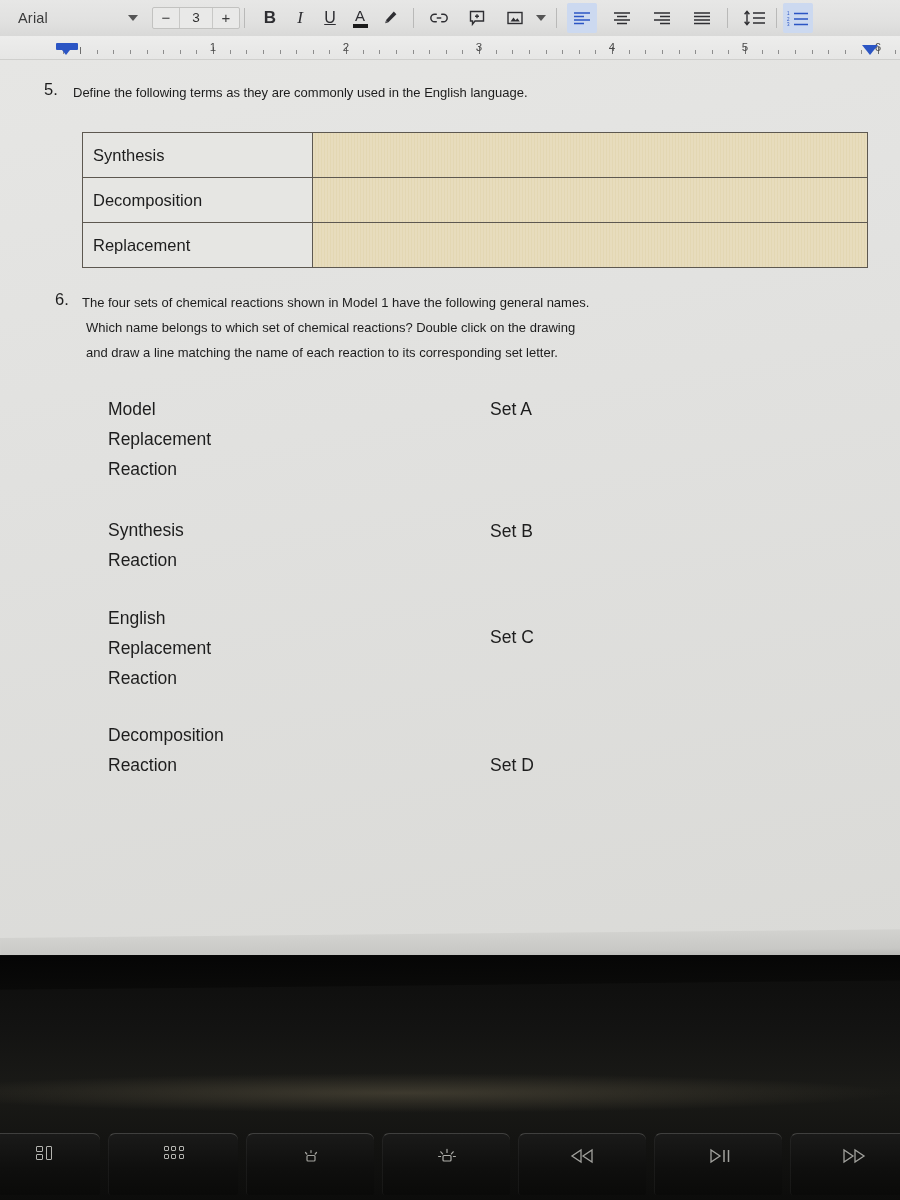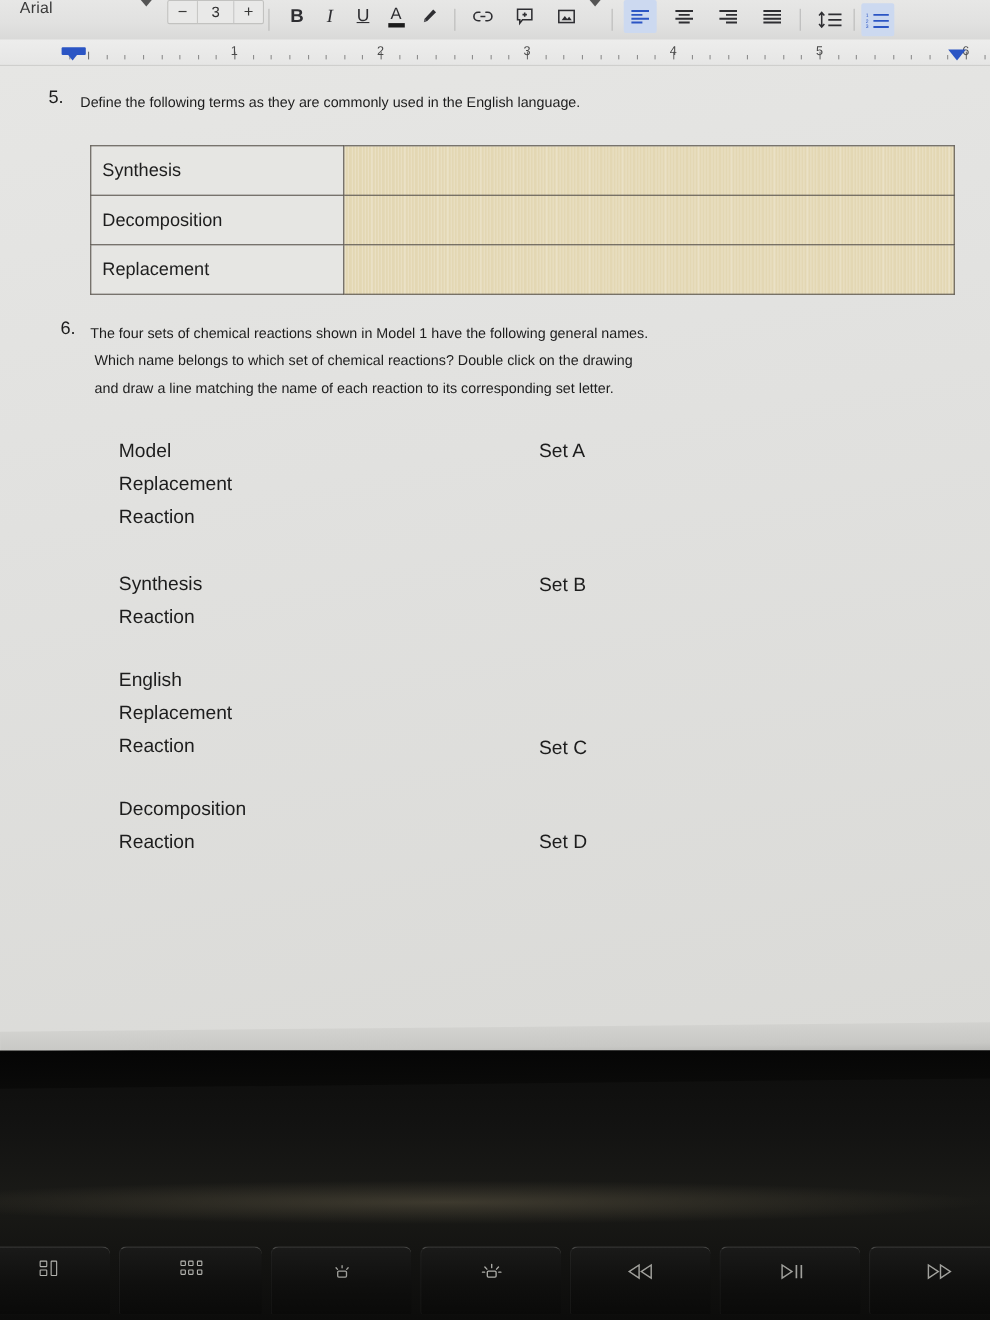--- a/index.html
+++ b/index.html
@@ -16,21 +16,21 @@
     background:linear-gradient(165deg,#e4e4e2 0%,#dededc 35%,#d8d8d5 70%,#d2d2cf 100%);
     overflow:hidden;
   }
 
   
   #toolbar {
     position:absolute; left:0; top:0; width:900px; height:36px;
     background:linear-gradient(180deg,#e7e7e6 0%,#e1e1e0 60%,#d9d9d8 100%);
     display:flex; align-items:center;
   }
-  .tb-group { display:flex; align-items:flex-start; height:100%; }
+  .tb-group { display:flex; align-items:center; height:100%; }
   .sep { width:1px; height:20px; background:#b9b9b8; margin:0 4px; flex:none; }
 
   .font-name {
     font-size:14.5px; color:#3a3a3a; margin-left:18px; letter-spacing:.2px;
     width:110px;
   }
   .caret {
     width:0;height:0;border-left:5px solid transparent;border-right:5px solid transparent;
     border-top:6px solid #555;
   }
@@ -358,21 +358,21 @@
       <div>Synthesis</div>
       <div>Reaction</div>
     </div>
     <div class="mrow mset" style="top:456px;">Set B</div>
 
     <div class="mrow mname" style="top:543px;">
       <div>English</div>
       <div>Replacement</div>
       <div>Reaction</div>
     </div>
-    <div class="mrow mset" style="top:604px;">Set C</div>
+    <div class="mrow mset" style="top:562px;">Set C</div>
 
     <div class="mrow mname" style="top:660px;">
       <div>Decomposition</div>
       <div>Reaction</div>
     </div>
     <div class="mrow mset" style="top:690px;">Set D</div>
 
   </div>
 
   <div id="bezel"></div>

